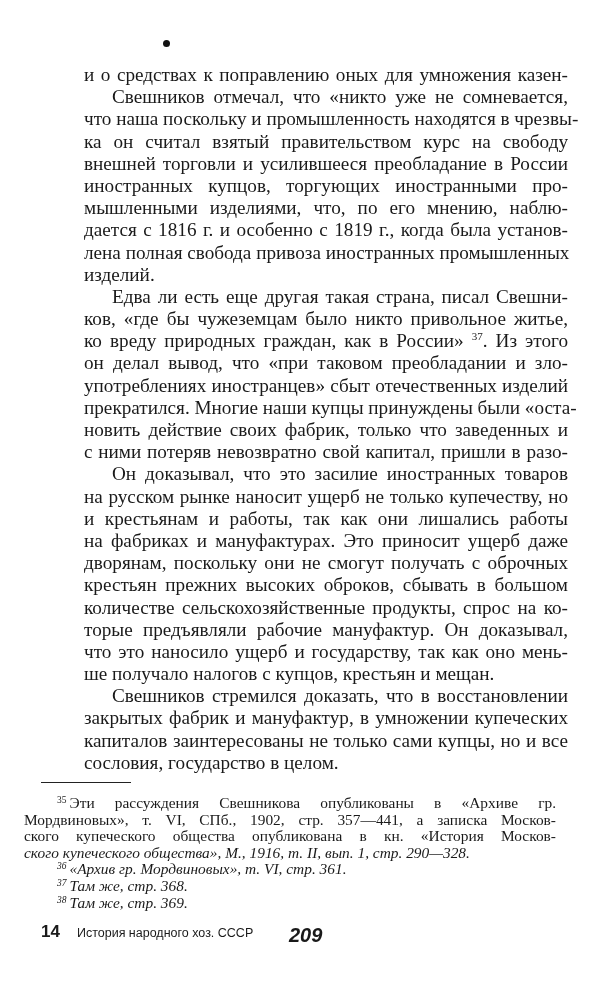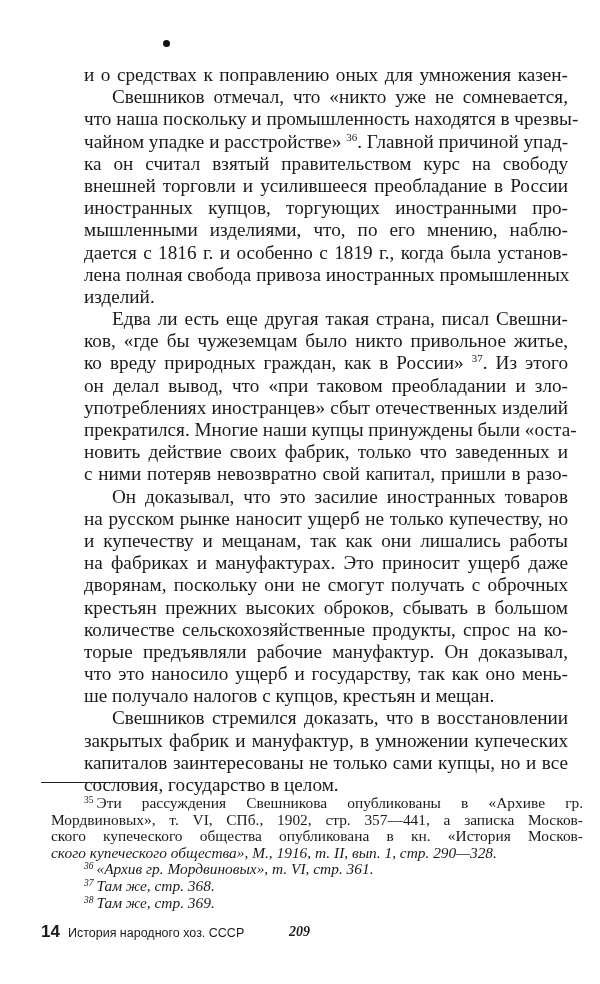--- a/index.html
+++ b/index.html
@@ -4,57 +4,56 @@
 <style>
   html, body { margin:0; padding:0; background:#ffffff; }
   body { width:600px; height:984px; position:relative; overflow:hidden; color:#1a1a1a; }
   .bullet { position:absolute; left:163px; top:40px; width:7px; height:7px; background:#111; border-radius:50%; }
   .main { position:absolute; left:36px; top:64px; width:532px; font-family:"Liberation Serif", serif; font-size:19.2px; line-height:22.2px; }
   .line { display:block; white-space:nowrap; text-align:justify; text-align-last:justify; height:22.2px;margin-left:48px; }
   .line.last { text-align-last:left; }
   .line.indent { padding-left:28px; }
   sup { font-size:11px; vertical-align:7px; line-height:0; }
   .rule { position:absolute; left:41px; top:782px; width:90px; height:1px; background:#222; }
-  .notes { position:absolute; left:51px; top:795px; width:532px; font-family:"Liberation Serif", serif; font-size:15.4px; line-height:16.6px; }
+  .notes { position:absolute; left:24px; top:795px; width:532px; font-family:"Liberation Serif", serif; font-size:15.4px; line-height:16.6px; }
   .nline { display:block; white-space:nowrap; text-align:justify; text-align-last:justify; height:16.6px; }
   .nline.last { text-align-last:left;font-style:italic; }
   .nline.indent { padding-left:33px; }
   .nsup { font-size:9.5px; vertical-align:5px; line-height:0; margin-right:3px; }
   .footer { position:absolute; left:41px; top:922px; font-family:"Liberation Sans", sans-serif; font-size:12.5px; }
-  .footer .sig { font-size:17px; font-weight:bold; margin-right:8px; }
-  .pagenum { position:absolute; left:289px; top:924px; font-family:Liberation Serif, serif; font-style:italic; font-weight:bold; font-size:14px; }
+  .footer .sig { font-size:17px; font-weight:bold; margin-right:17px; }
+  .pagenum { position:absolute; left:289px; top:924px; font-family:Liberation Sans, sans-serif; font-style:italic; font-weight:bold; font-size:20px; }
 </style>
 </head>
 <body>
 
 <div class="bullet"></div>
 
 <div class="main" id="main-text">
     <span class="line"><span>и о средствах к поправлению оных для умножения казен-</span></span>
     <span class="line indent"><span>Свешников отмечал, что «никто уже не сомневается,</span></span>
     <span class="line"><span>что наша поскольку и промышленность находятся в чрезвы-</span></span>
-    <span class="line"><span>чайном упадке и расстройстве»</span> <sup>36</sup><span>. Главной причиной упад-</span></span>
     <span class="line"><span>ка он считал взятый правительством курс на свободу</span></span>
     <span class="line"><span>внешней торговли и усилившееся преобладание в России</span></span>
     <span class="line"><span>иностранных купцов, торгующих иностранными про-</span></span>
     <span class="line"><span>мышленными изделиями, что, по его мнению, наблю-</span></span>
     <span class="line"><span>дается с 1816 г. и особенно с 1819 г., когда была установ-</span></span>
     <span class="line"><span>лена полная свобода привоза иностранных промышленных</span></span>
     <span class="line last"><span>изделий.</span></span>
     <span class="line indent"><span>Едва ли есть еще другая такая страна, писал Свешни-</span></span>
     <span class="line"><span>ков, «где бы чужеземцам было никто привольное житье,</span></span>
     <span class="line"><span>ко вреду природных граждан, как в России»</span> <sup>37</sup><span>. Из этого</span></span>
     <span class="line"><span>он делал вывод, что «при таковом преобладании и зло-</span></span>
     <span class="line"><span>употреблениях иностранцев» сбыт отечественных изделий</span></span>
     <span class="line"><span>прекратился. Многие наши купцы принуждены были «оста-</span></span>
     <span class="line"><span>новить действие своих фабрик, только что заведенных и</span></span>
     <span class="line"><span>с ними потеряв невозвратно свой капитал, пришли в разо-</span></span>
     <span class="line indent"><span>Он доказывал, что это засилие иностранных товаров</span></span>
     <span class="line"><span>на русском рынке наносит ущерб не только купечеству, но</span></span>
-    <span class="line"><span>и купечеству и мещанам, так как они лишались работы</span></span>
+    <span class="line"><span>и крестьянам и работы, так как они лишались работы</span></span>
     <span class="line"><span>на фабриках и мануфактурах. Это приносит ущерб даже</span></span>
     <span class="line"><span>дворянам, поскольку они не смогут получать с оброчных</span></span>
     <span class="line"><span>крестьян прежних высоких оброков, сбывать в большом</span></span>
     <span class="line"><span>количестве сельскохозяйственные продукты, спрос на ко-</span></span>
     <span class="line"><span>торые предъявляли рабочие мануфактур. Он доказывал,</span></span>
     <span class="line"><span>что это наносило ущерб и государству, так как оно мень-</span></span>
     <span class="line last"><span>ше получало налогов с купцов, крестьян и мещан.</span></span>
     <span class="line indent"><span>Свешников стремился доказать, что в восстановлении</span></span>
     <span class="line"><span>закрытых фабрик и мануфактур, в умножении купеческих</span></span>
     <span class="line"><span>капиталов заинтересованы не только сами купцы, но и все</span></span>

